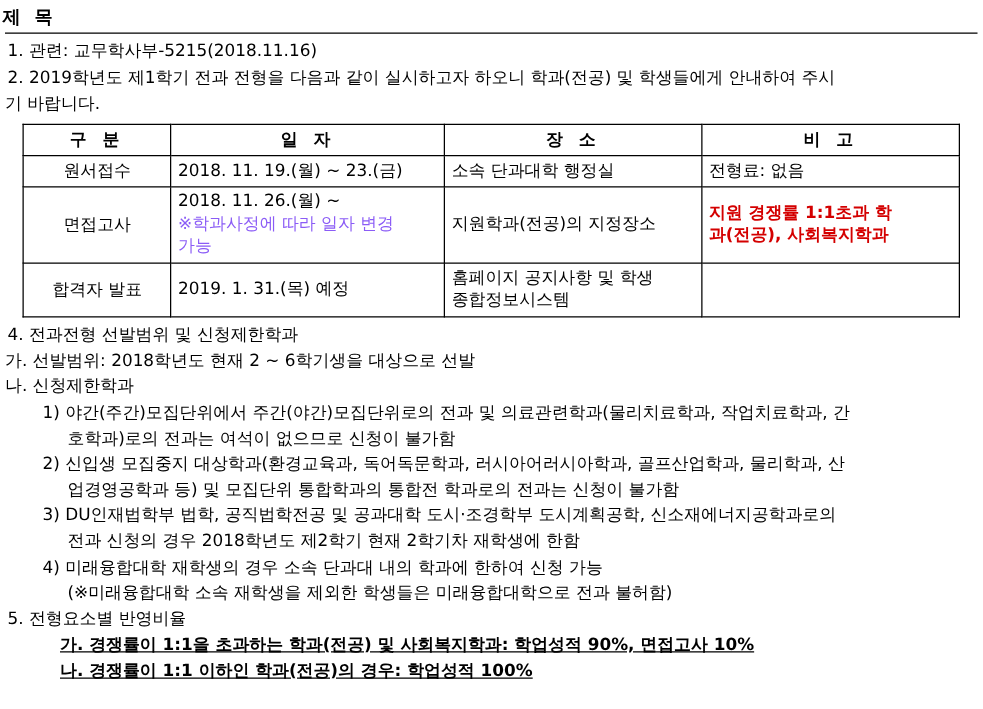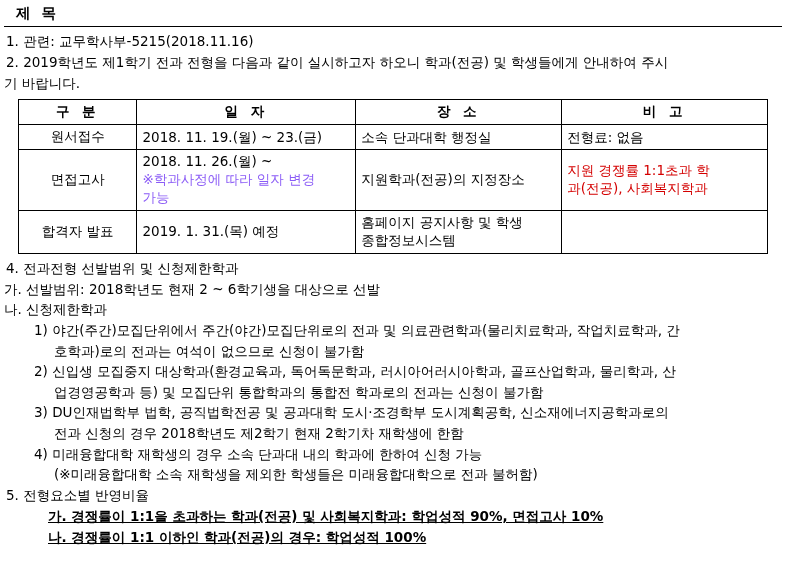--- a/index.html
+++ b/index.html
@@ -18,21 +18,21 @@
   .page {
     position: relative;
     width: 786px;
     height: 567px;
     padding: 0;
     box-sizing: border-box;
   }
   .title-row {
     display: flex;
     align-items: baseline;
-    padding: 4px 6px 3px 16px;
+    padding: 4px 6px 3px 2px;
     font-size: 14.5px;
     font-weight: bold;
   }
   .title-label {
     letter-spacing: 3px;
     margin-right: 12px;
     white-space: nowrap;
   }
   .title-text {
     white-space: nowrap;
@@ -69,21 +69,21 @@
   .col-1 { width: 118px; }
   .col-2 { width: 218px; }
   .col-3 { width: 205px; }
   .col-4 { width: 205px; }
   td.center { text-align: center; }
   .red {
     color: #8b5cf6;
   }
   .red-bold {
     color: #d40000;
-    font-weight: normal;
+    font-weight: bold;
   }
   .cell-lines div { line-height: 1.32; }
   .underline-bold {
     font-weight: bold;
     text-decoration: underline;
     margin-left: 44px;
   }
   .tight { line-height: 1.38; }
 </style>
 </head>

